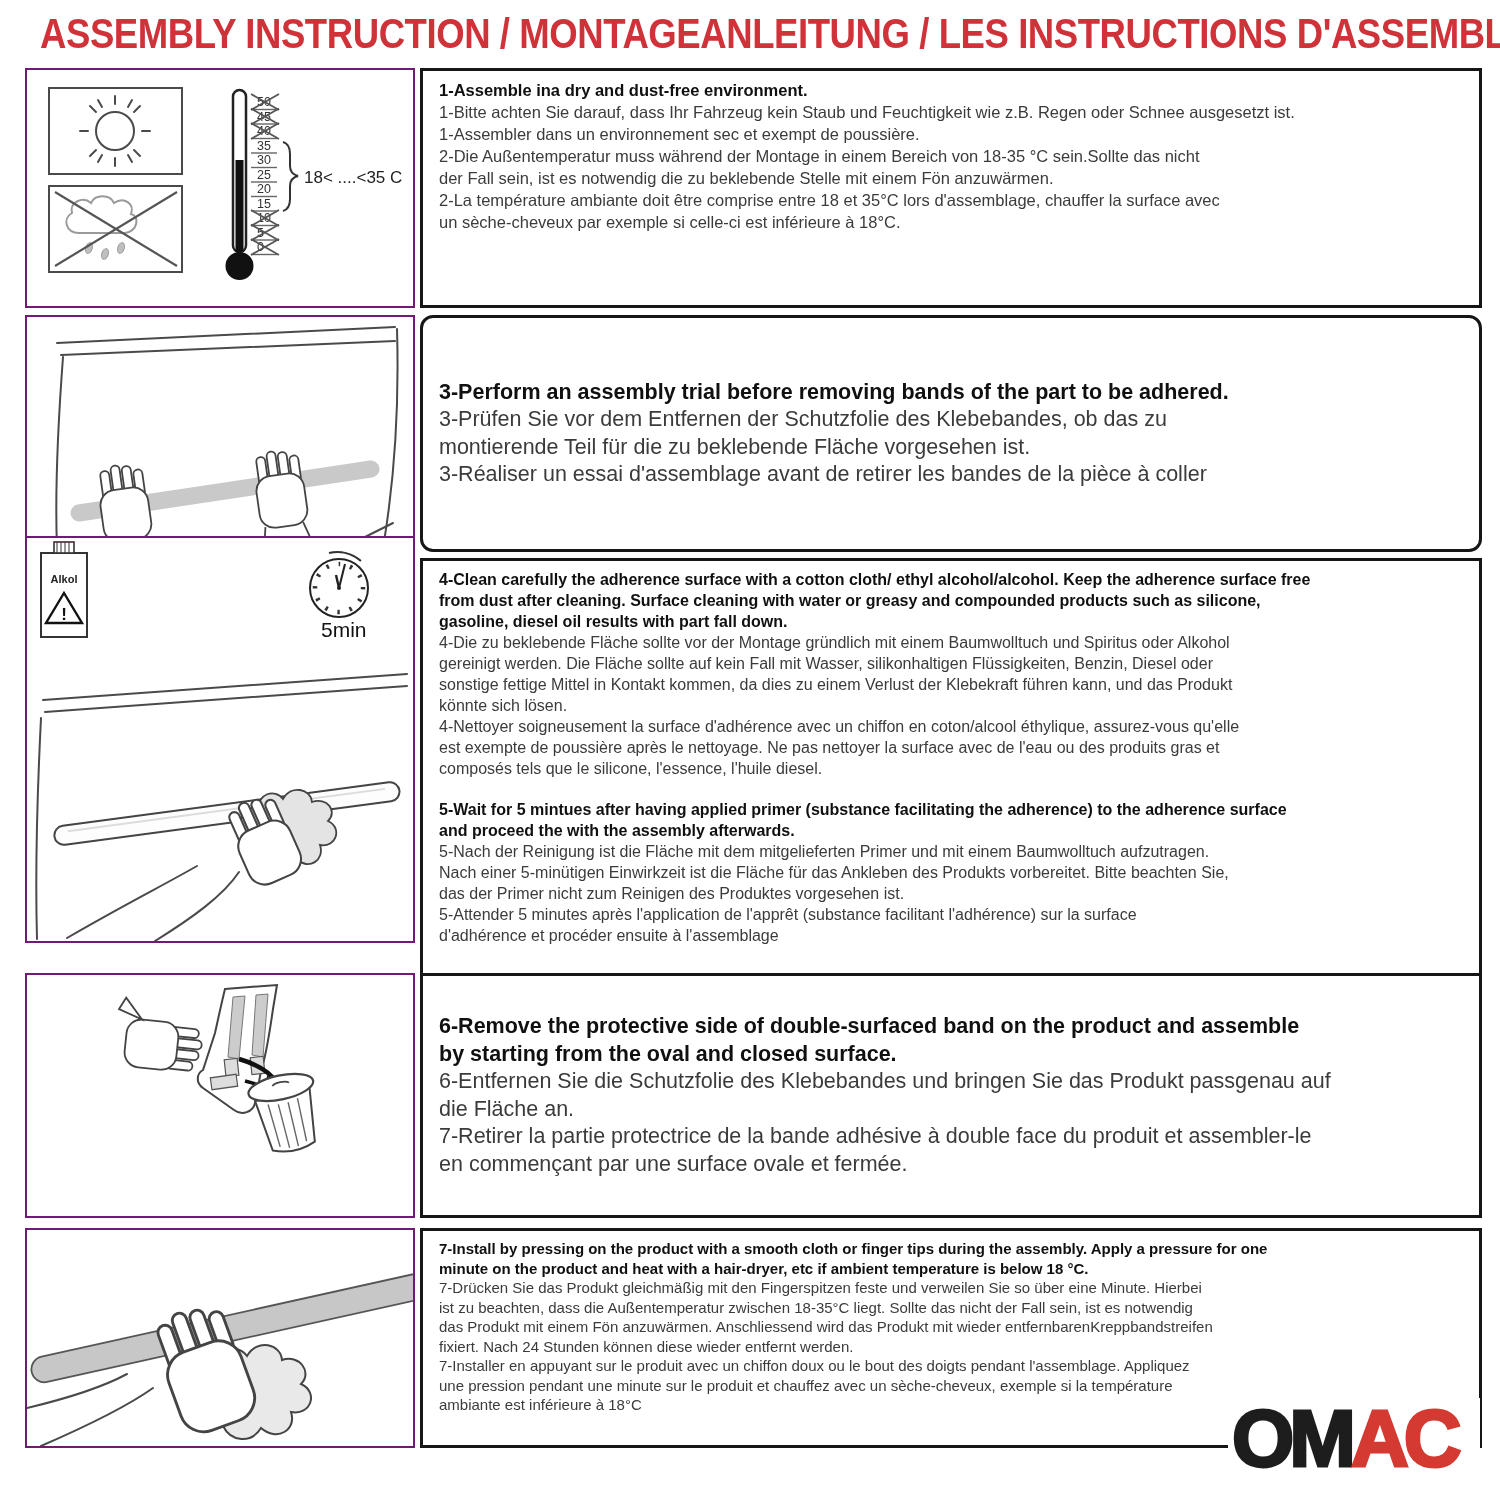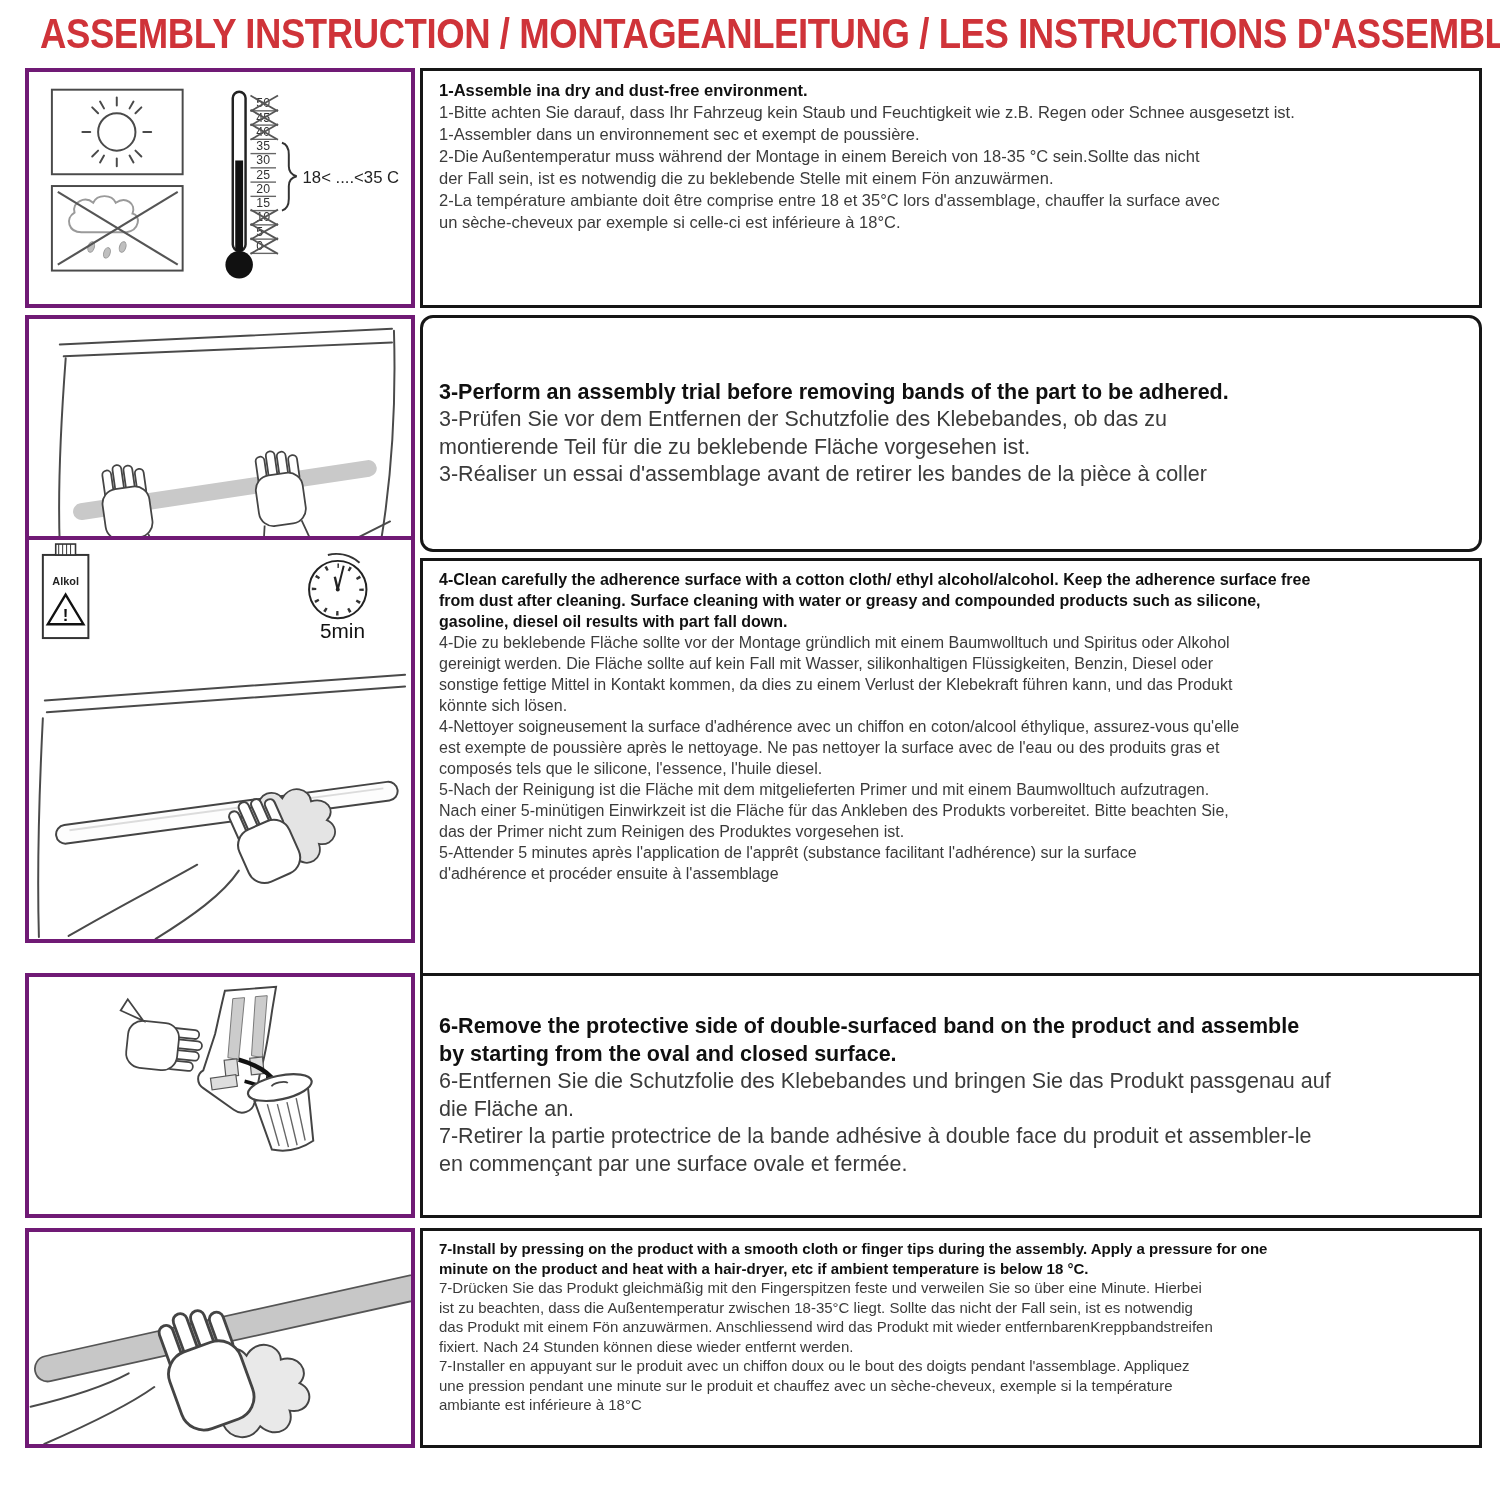--- a/index.html
+++ b/index.html
@@ -7,21 +7,21 @@
     position:relative; width:1500px; height:1500px; background:#fff;
     font-family:"Liberation Sans", sans-serif; overflow:hidden;
   }
   .title {
     position:absolute; left:40px; top:10px; margin:0;
     color:#cf3339; font-weight:bold; font-size:42px; white-space:nowrap;
     transform:scaleX(0.87); transform-origin:left center; letter-spacing:-0.5px;
   }
   .illus {
     position:absolute; left:25px; width:390px; box-sizing:border-box;
-    border:4px solid #701a75; background:#fff;
+    border:2px solid #701a75; background:#fff;
   }
   .illus svg { display:block; width:100%; height:100%; }
   .textbox {
     position:absolute; left:420px; width:1062px; box-sizing:border-box;
     border:3px solid #161616; background:#fff; padding:8px 16px;
   }
   .seg { margin:0; white-space:pre-line; color:#3b3b3b; }
   .seg.bold { font-weight:bold; color:#101010; }
   .gap { margin-top:20px; }
   .size-1 { font-size:16.5px; line-height:22px; }
@@ -249,20 +249,22 @@
     <p class="seg bold">4-Clean carefully the adherence surface with a cotton cloth/ ethyl alcohol/alcohol. Keep the adherence surface free
 from dust after cleaning. Surface cleaning with water or greasy and compounded products such as silicone,
 gasoline, diesel oil results with part fall down.</p>
     <p class="seg">4-Die zu beklebende Fläche sollte vor der Montage gründlich mit einem Baumwolltuch und Spiritus oder Alkohol
 gereinigt werden. Die Fläche sollte auf kein Fall mit Wasser, silikonhaltigen Flüssigkeiten, Benzin, Diesel oder
 sonstige fettige Mittel in Kontakt kommen, da dies zu einem Verlust der Klebekraft führen kann, und das Produkt
 könnte sich lösen.
 4-Nettoyer soigneusement la surface d'adhérence avec un chiffon en coton/alcool éthylique, assurez-vous qu'elle
 est exempte de poussière après le nettoyage. Ne pas nettoyer la surface avec de l'eau ou des produits gras et
 composés tels que le silicone, l'essence, l'huile diesel.</p>
+    <p class="seg bold gap">5-Wait for 5 mintues after having applied primer (substance facilitating the adherence) to the adherence surface
+and proceed the with the assembly afterwards.</p>
     <p class="seg">5-Nach der Reinigung ist die Fläche mit dem mitgelieferten Primer und mit einem Baumwolltuch aufzutragen.
 Nach einer 5-minütigen Einwirkzeit ist die Fläche für das Ankleben des Produkts vorbereitet. Bitte beachten Sie,
 das der Primer nicht zum Reinigen des Produktes vorgesehen ist.
 5-Attender 5 minutes après l'application de l'apprêt (substance facilitant l'adhérence) sur la surface
 d'adhérence et procéder ensuite à l'assemblage</p>
   </div>
 
   <div class="illus" style="top:973px;height:245px;">
     <svg viewBox="0 0 386 241">
 
@@ -342,14 +344,18 @@
 minute on the product and heat with a hair-dryer, etc if ambient temperature is below 18 °C.</p>
     <p class="seg">7-Drücken Sie das Produkt gleichmäßig mit den Fingerspitzen feste und verweilen Sie so über eine Minute. Hierbei
 ist zu beachten, dass die Außentemperatur zwischen 18-35°C liegt. Sollte das nicht der Fall sein, ist es notwendig
 das Produkt mit einem Fön anzuwärmen. Anschliessend wird das Produkt mit wieder entfernbarenKreppbandstreifen
 fixiert. Nach 24 Stunden können diese wieder entfernt werden.
 7-Installer en appuyant sur le produit avec un chiffon doux ou le bout des doigts pendant l'assemblage. Appliquez
 une pression pendant une minute sur le produit et chauffez avec un sèche-cheveux, exemple si la température
 ambiante est inférieure à 18°C</p>
   </div>
 
+  <div class="logo">
+    <span class="logo-black">OM</span>
+      <span class="logo-red">AC</span>
+  </div>
 
 </div>
 
 </body></html>

